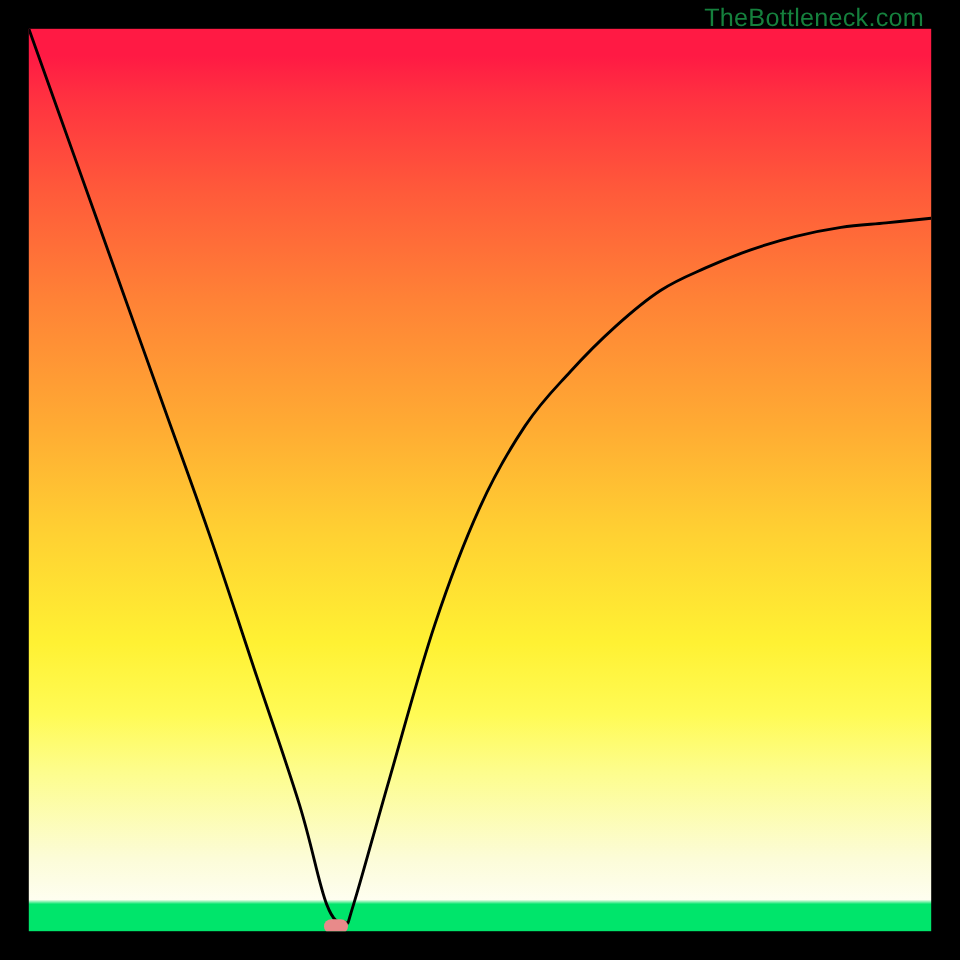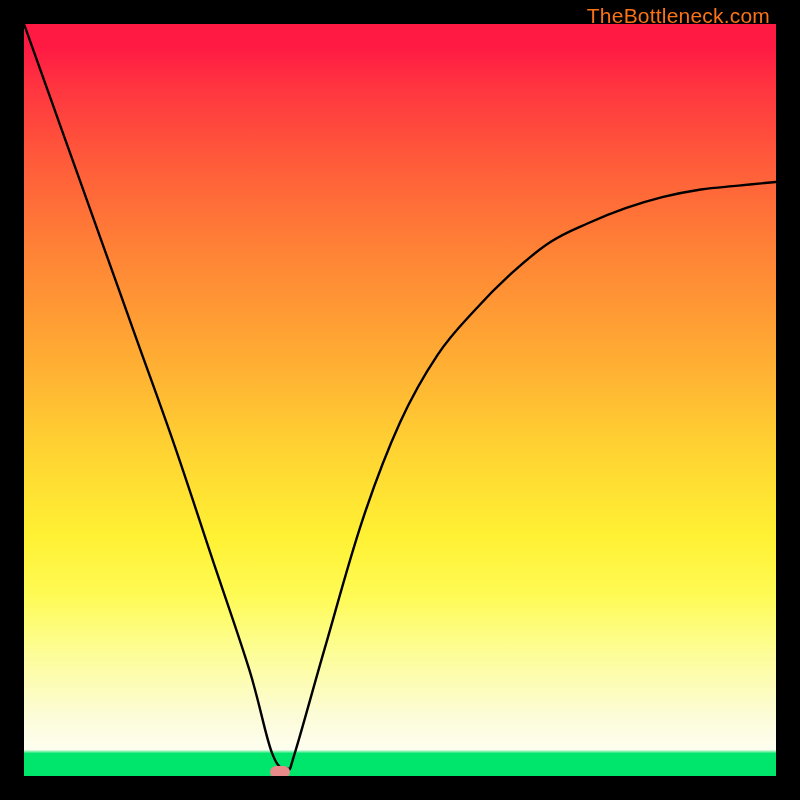--- a/index.html
+++ b/index.html
@@ -31,21 +31,21 @@
       #fefef0 96.5%,
       #00e56b 97%,
       #00e56b 100%
     );
     overflow: hidden;
   }
   .watermark {
     position: absolute;
     top: 4px;
     right: 30px;
-    color: #f97316;
+    color: #15803d;
     font-size: 21px;
     font-weight: 500;
     letter-spacing: 0.2px;
     z-index: 10;
   }
   .curve {
     position: absolute;
     left: 0; top: 0;
     width: 752px;
     height: 752px;

